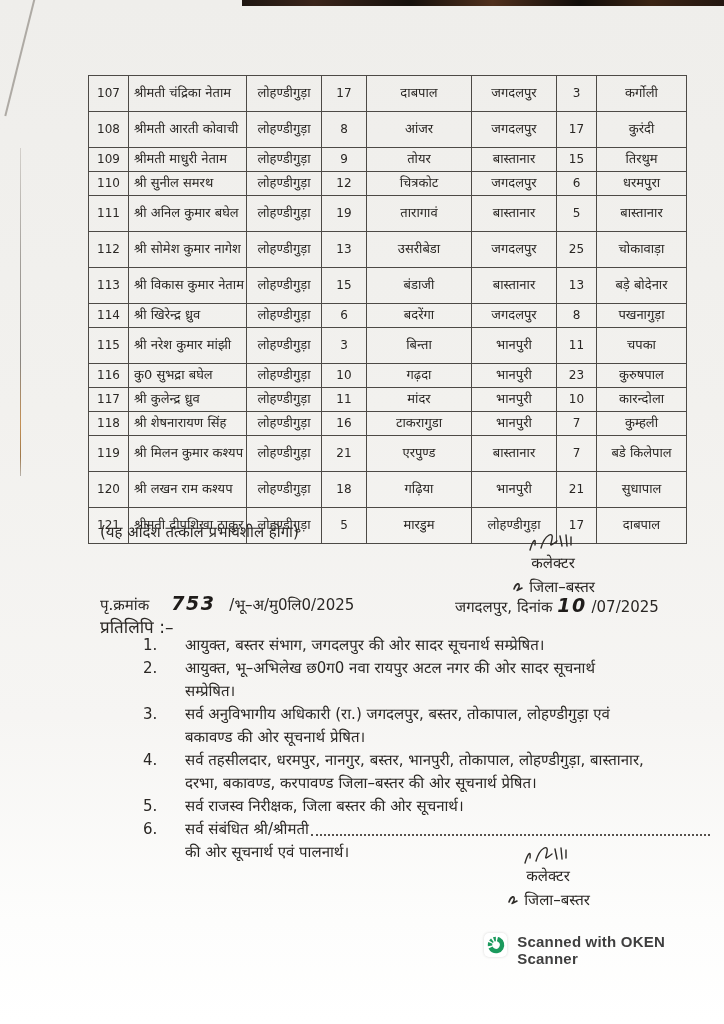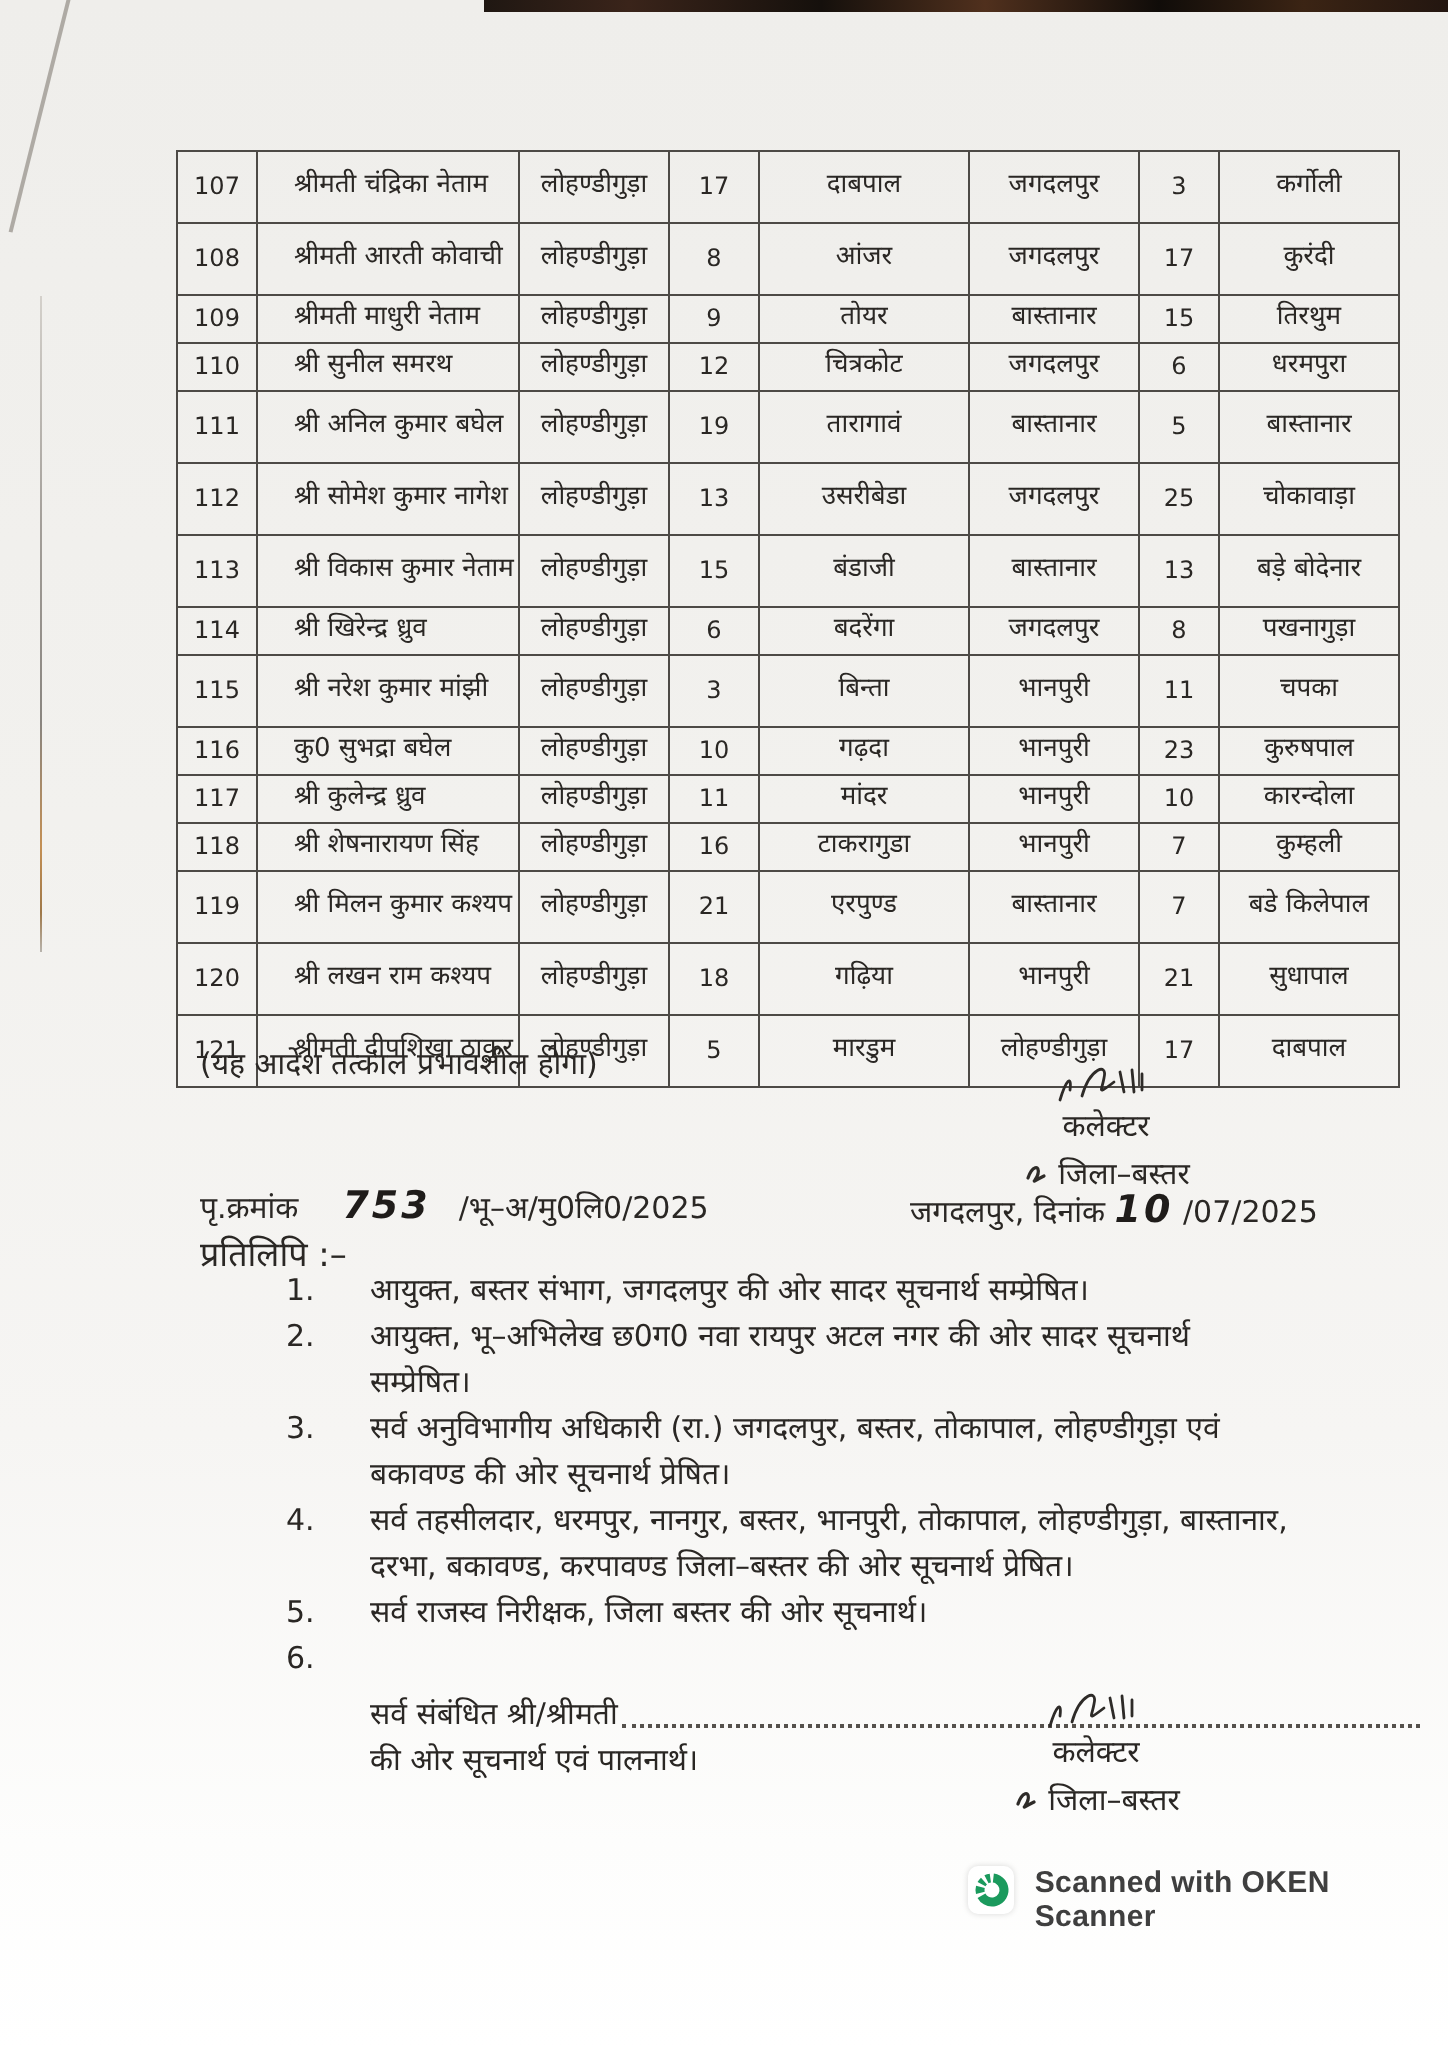--- a/index.html
+++ b/index.html
@@ -15,21 +15,21 @@
   .diag-line{position:absolute; left:20px; top:-12px; width:2px; height:130px;
     background:#98938c; transform:rotate(14deg); opacity:.75;}
   .v-line{position:absolute; left:20px; top:148px; width:1px; height:328px; opacity:.8;
     background:linear-gradient(180deg,#cdc9c3 0%,#8f8a84 35%,#6f6a64 65%,#b8772e 84%,#8a5a20 94%,#a9a49d 100%);}
   
   table.order{position:absolute; left:88px; top:75px; width:555px;
     border-collapse:collapse; table-layout:fixed;}
   table.order td{border:1px solid #4d4a46; padding:1px 2px; text-align:center;
     font-size:13px; line-height:1.25; color:#2a2724; overflow:hidden;}
   table.order .c0{width:35px; font-size:12px;}
-  table.order .c1{width:110px; text-align:left; padding-left:18px;}
+  table.order .c1{width:110px; text-align:left; padding-left:5px;}
   table.order .c2{width:70px;}
   table.order .c3{width:40px; font-size:12px;}
   table.order .c4{width:100px;}
   table.order .c5{width:80px;}
   table.order .c6{width:35px; font-size:12px;}
   table.order .c7{width:85px;}
   tr.r-tall td{height:33px;} tr.r-short td{height:21px;}
   
   .note{position:absolute; left:100px; top:521px; font-size:15px;}
   .sig{position:absolute; text-align:center; font-size:15px;}
@@ -40,21 +40,21 @@
   .refline{position:absolute; left:100px; top:592px; width:624px; font-size:15px; white-space:nowrap;}
   .hand{font-style:italic; font-size:19px; letter-spacing:1.5px; font-weight:bold; color:#1f1c1a;}
   .ref-num{margin:0 14px 0 22px;}
   .datepart{position:absolute; left:355px; top:2px;}
   .copylabel{position:absolute; left:100px; top:615px; font-size:17px;}
   .copies{position:absolute; left:143px; top:634px; width:567px;}
   .copy-item{display:flex; font-size:15px; line-height:23px;}
   .copy-num{width:42px; flex:none;}
   .copy-text{width:460px;}
   .copy-body{flex:1;}
-  .dotline{display:flex;margin-top:28px;}
+  .dotline{display:flex;}
   .dots{flex:1; border-bottom:2px dotted #55514c; margin:0 0 5px 2px;}
   
   .oken{position:absolute; left:484px; top:933px; display:flex; align-items:flex-start; gap:10px;}
   .oken-icon{width:24px; height:24px; background:#fff; border-radius:5px;
     box-shadow:0 0 3px rgba(0,0,0,.15); display:flex; align-items:center; justify-content:center;}
   .oken-text{font-family:"Liberation Sans","DejaVu Sans",sans-serif; font-size:15px;
     font-weight:600; color:#3f3f3f; letter-spacing:.2px;}
 </style>
 </head>
 <body>

